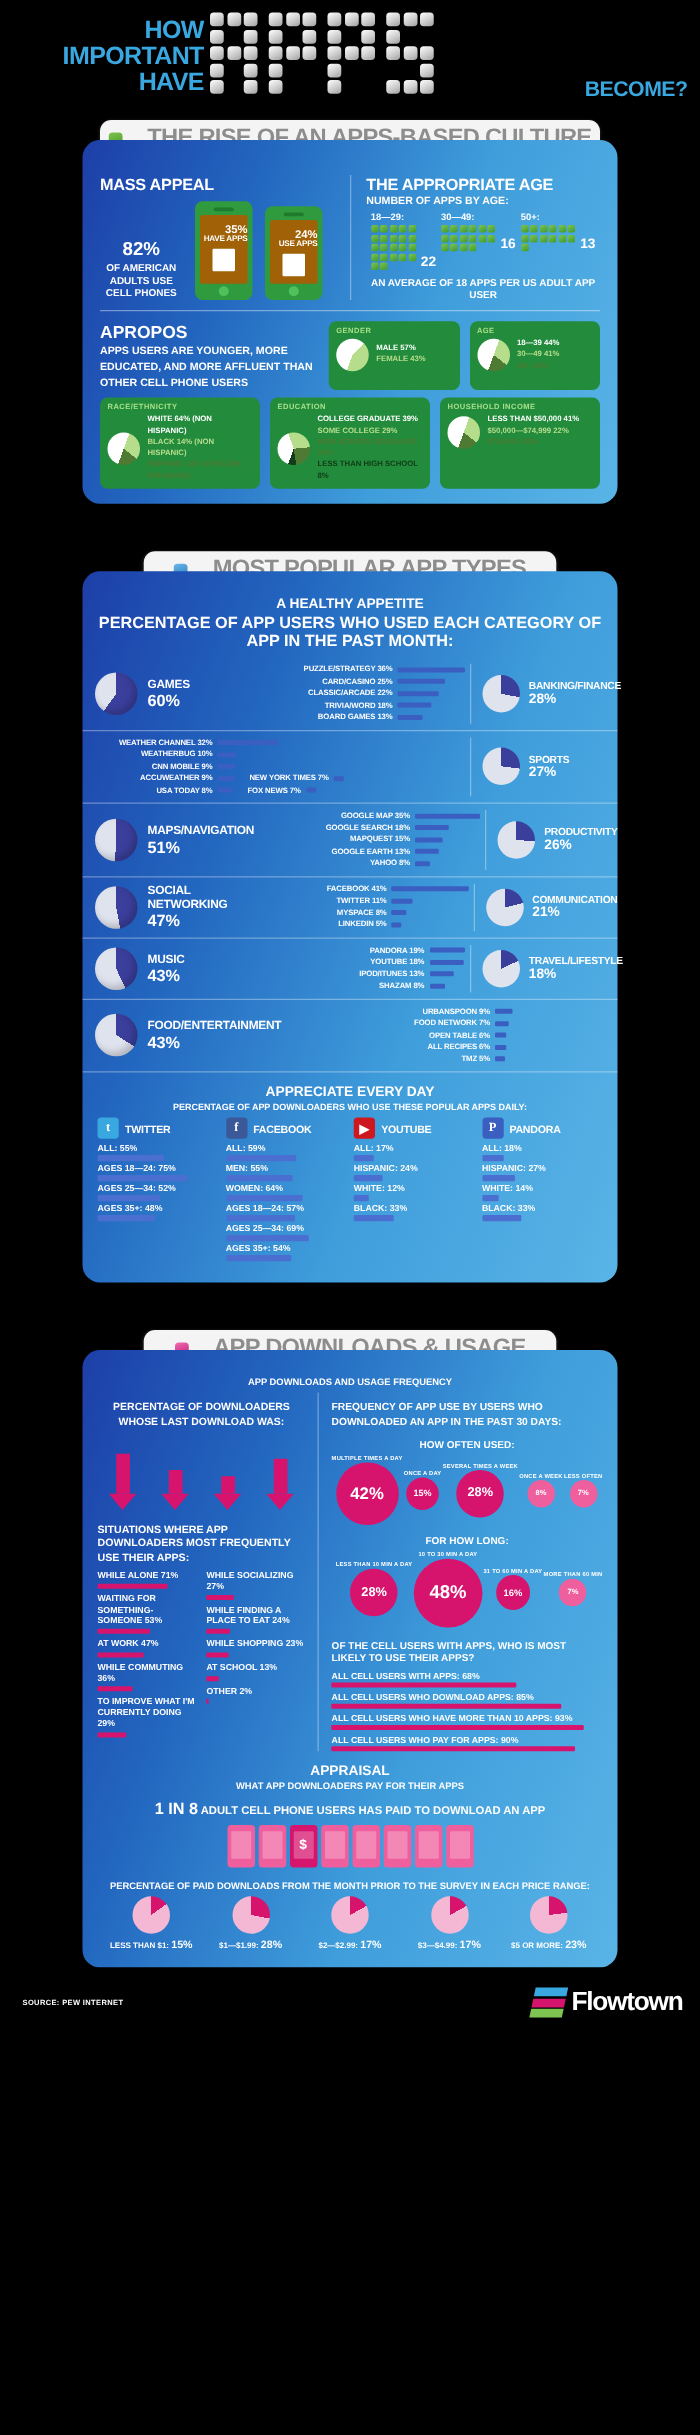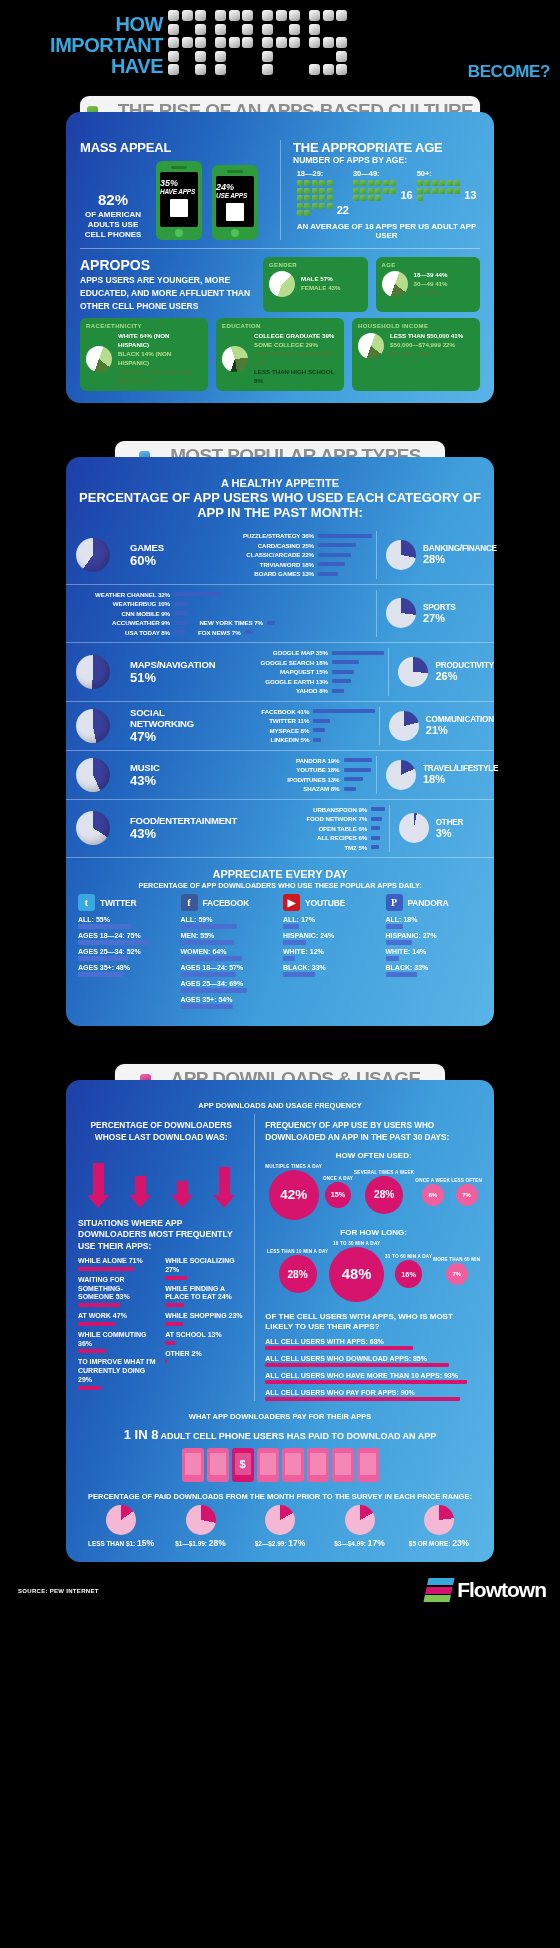--- a/index.html
+++ b/index.html
@@ -56,21 +56,21 @@
   .s1-right { flex:1; padding-left:12px; border-left:1px solid rgba(255,255,255,.35); }
   .sub-h { font-size:13px; font-weight:bold; color:#fff; letter-spacing:-0.2px; }
   .sub-h2 { font-size:8.5px; font-weight:bold; color:#fff; letter-spacing:0px; }
 
   .phones { display:flex; align-items:flex-end; gap:10px; margin-top:6px; }
   .statblk { width:66px; text-align:center; color:#fff; }
   .statblk .big { font-size:15px; font-weight:bold; }
   .statblk .sm { font-size:8px; font-weight:bold; line-height:1.25; margin-top:2px; }
   .phone { width:46px; border-radius:6px; background:#2f9b3e; padding:4px 4px 0; position:relative; }
   .phone .speaker { width:16px; height:2.5px; background:#1f7a2c; border-radius:2px; margin:1px auto 3px; }
-  .phone .screen { background:#000000; border-radius:2px; padding:6px 0 6px; text-align:left;font-style:italic; }
+  .phone .screen { background:#a16207; border-radius:2px; padding:6px 0 6px; text-align:right; }
   .phone .pct { color:#fff; font-size:9px; font-weight:bold; }
   .phone .lbl { color:#fff; font-size:6.5px; font-weight:bold; letter-spacing:-0.2px; }
   .phone .app { width:18px; height:18px; background:#fff; margin:4px auto 0; border-radius:1px; }
   .phone .home { height:13px; display:flex; align-items:center; justify-content:center; }
   .phone .homebtn { width:8px; height:8px; border-radius:50%; background:#4fc05a; }
   .phone.tall .screen { padding-bottom:10px; }
 
   .agegrid { display:flex; gap:4px; margin-top:4px; justify-content:center; }
   .agecol { }
   .agecol .al { color:#fff; font-size:7.5px; font-weight:bold; margin-bottom:2px; }
@@ -90,21 +90,21 @@
   .gcard { background:#228b3c; border-radius:6px; padding:5px 6px; flex:1; }
   .gcard .gt { color:#a8e08a; font-size:6px; font-weight:bold; letter-spacing:.4px; }
   .gcard .grow { display:flex; align-items:center; gap:6px; margin-top:3px; }
   .pie { width:26px; height:26px; border-radius:50%; flex:none; }
   .glines div { font-size:6.2px; font-weight:bold; line-height:1.45; }
 
   .apropos2 { display:flex; padding:6px 14px 12px; gap:8px; }
 
   
   .cat-row { display:flex; border-bottom:1px solid rgba(255,255,255,.35); padding:5px 0; }
-  .cat-main { width:222px; display:flex; align-items:center; gap:20px; padding-left:10px; }
+  .cat-main { width:222px; display:flex; align-items:center; gap:8px; padding-left:10px; }
   .cat-pie { width:34px; height:34px; border-radius:50%; flex:none;
              background:conic-gradient(#3b3f9c 0 60%, #dfe3ee 0);
              box-shadow:inset -3px -3px 6px rgba(0,0,0,.2); }
   .cat-lbl .n { color:#fff; font-weight:bold; font-size:9.5px; letter-spacing:-.2px; }
   .cat-lbl .p { color:#fff; font-weight:bold; font-size:13px; }
   .sub-list { flex:1; padding-right:4px; }
   .sub-line { display:flex; align-items:center; gap:4px; height:9.5px; }
   .sub-line .sl { color:#fff; font-size:6.2px; font-weight:bold; text-align:right; width:104px; letter-spacing:-.1px; }
   .sub-bar { height:4px; background:#3b5fc0; border-radius:1px; }
   .sub-extra { display:flex; align-items:center; gap:4px; margin-left:8px; }
@@ -138,21 +138,21 @@
   .arw .lb { color:#fff; font-size:6.2px; font-weight:bold; line-height:1.3; margin-top:3px; }
   .arw .pc { color:#fff; font-size:11px; font-weight:bold; }
 
   .sit-h { color:#fff; font-weight:bold; font-size:8.5px; line-height:1.35; margin-top:10px; }
   .sit-grid { display:flex; gap:8px; margin-top:5px; }
   .sit-col { flex:1; }
   .sit-item { margin-bottom:5px; }
   .sit-item .t { color:#fff; font-size:7px; font-weight:bold; line-height:1.25; }
   .sit-bar { height:4px; background:#d6146e; border-radius:1px; margin-top:1px; }
 
-  .circ-row { display:flex; align-items:center; justify-content:center; gap:1px; margin-top:4px; }
+  .circ-row { display:flex; align-items:center; justify-content:flex-end; gap:1px; margin-top:4px; }
   .circ { border-radius:50%; background:#d6146e; display:flex; align-items:center;
           justify-content:center; color:#fff; font-weight:bold; }
   .cwrap { position:relative; display:flex; flex-direction:column; align-items:center; }
   .carc { font-size:4.6px; color:#fff; font-weight:bold; letter-spacing:.2px; white-space:nowrap; margin-bottom:1px; }
 
   .cellq { color:#fff; font-weight:bold; font-size:8px; line-height:1.35; margin-top:10px; }
   .cell-item { margin-top:5px; }
   .cell-item .t { color:#fff; font-size:7px; font-weight:bold; }
   .cell-bar { height:4px; background:#d6146e; border-radius:1px; margin-top:1px; }
 
@@ -675,27 +675,20 @@
             </div>
             <div class="sub-line">
               <div class="sl">ALL RECIPES 6%</div>
               <div class="sub-bar" style="width: 9px;"></div>
             </div>
             <div class="sub-line">
               <div class="sl">TMZ 5%</div>
               <div class="sub-bar" style="width: 7.5px;"></div>
             </div>
           </div>
-          <div class="right-cat">
-            <div class="rc-pie" style="background: conic-gradient(rgb(59, 63, 156) 0deg, rgb(59, 63, 156) 3%, rgb(223, 227, 238) 0deg);"></div>
-            <div class="rc-lbl">
-              <div class="n">OTHER</div>
-              <div class="p">3%</div>
-            </div>
-          </div>
         </div>
       </div>
 
     <div class="ctr" style="margin-top:10px">
       <div class="h-white" style="font-size:11px">APPRECIATE EVERY DAY</div>
       <div class="h-white" style="font-size:7.2px;margin-top:1px">PERCENTAGE OF APP DOWNLOADERS WHO USE THESE POPULAR APPS DAILY:</div>
     </div>
     <div class="soc-wrap" id="socs">
         <div class="soc">
           <div class="soc-head">
@@ -942,20 +935,21 @@
             <div class="cell-item">
               <div class="t">ALL CELL USERS WHO PAY FOR APPS: 90%</div>
               <div class="cell-bar" style="width: 90%;"></div>
             </div>
           </div>
       </div>
     </div>
 
     <div class="appraisal">
       <div class="ctr" style="margin-bottom:6px">
+        <div class="h-white" style="font-size:11px">APPRAISAL</div>
         <div class="h-white" style="font-size:7.5px;margin-top:1px">WHAT APP DOWNLOADERS PAY FOR THEIR APPS</div>
       </div>
       <div class="one8">
         <span class="num">1 IN 8</span>
         <span>ADULT CELL PHONE USERS HAS PAID TO DOWNLOAD AN APP</span>
       </div>
       <div class="phrow" id="phrow">
           <div class="miniph">
             <div class="scr"></div>
           </div>

